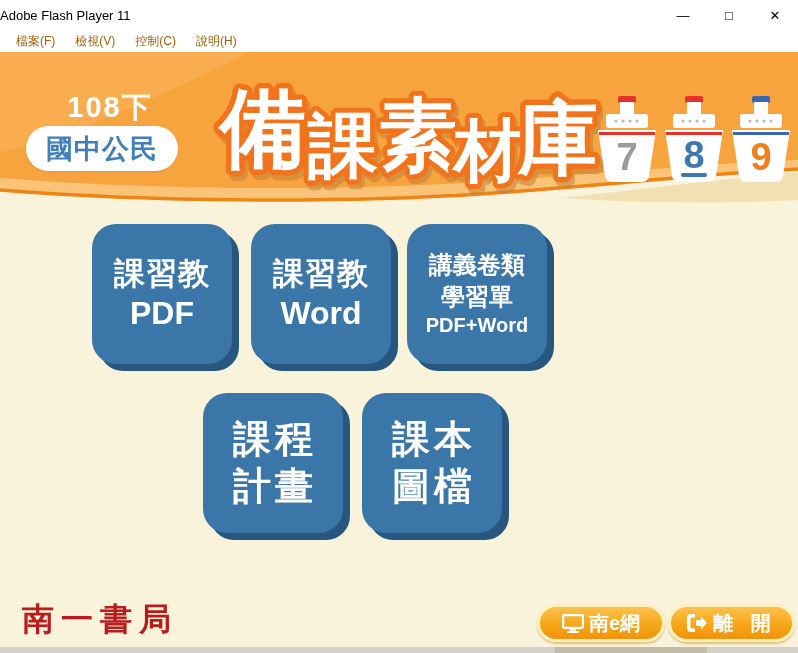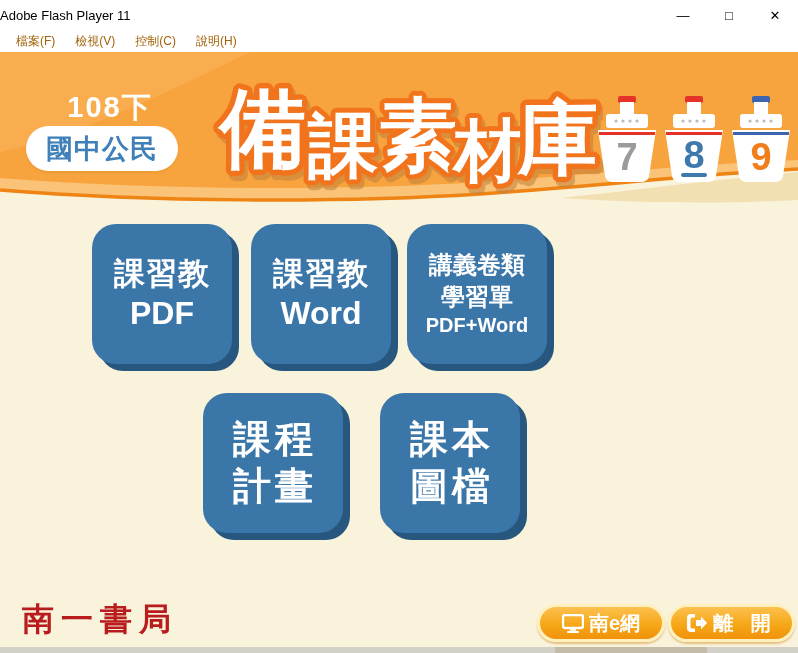--- a/index.html
+++ b/index.html
@@ -161,21 +161,21 @@
     <div class="big-btn" style="left:407px; top:172px">
       <div class="bl-sm">講義卷類</div>
       <div class="bl-sm">學習單</div>
       <div class="bl-xs">PDF+Word</div>
     </div>
 
     <div class="big-btn" style="left:203px; top:341px">
       <div class="bl-xl">課程</div>
       <div class="bl-xl">計畫</div>
     </div>
-    <div class="big-btn" style="left:380px; top:341px">
+    <div class="big-btn" style="left:362px; top:341px">
       <div class="bl-xl">課本</div>
       <div class="bl-xl">圖檔</div>
     </div>
 
     <div class="publisher">南一書局</div>
 
     <div class="pill-btn pill-nan">
       <span class="pill-icon">
         <svg width="22" height="19" viewBox="0 0 22 19">
           <rect x="1" y="1" width="20" height="13" rx="2" fill="none" stroke="#fff" stroke-width="2.4"></rect>

